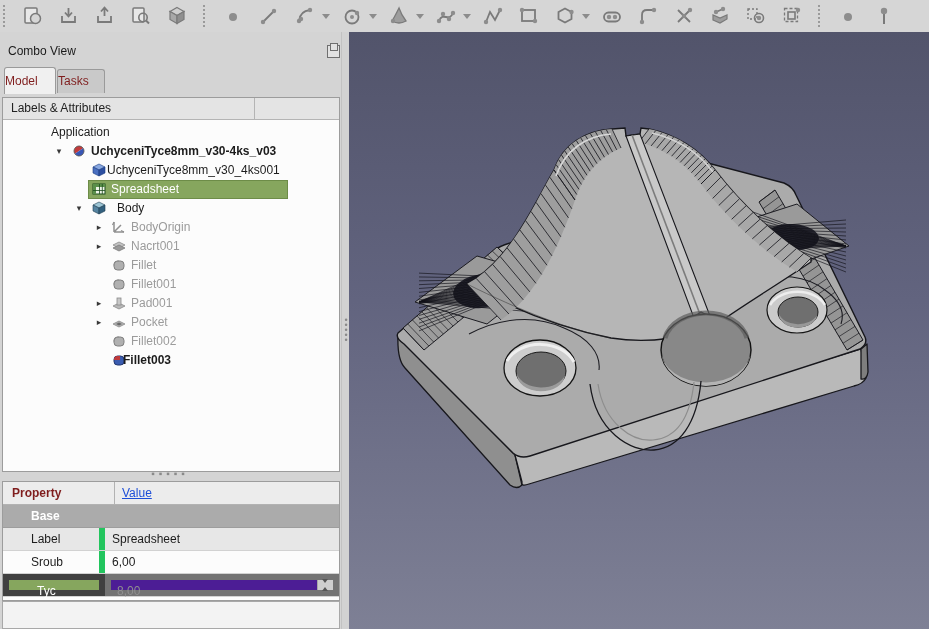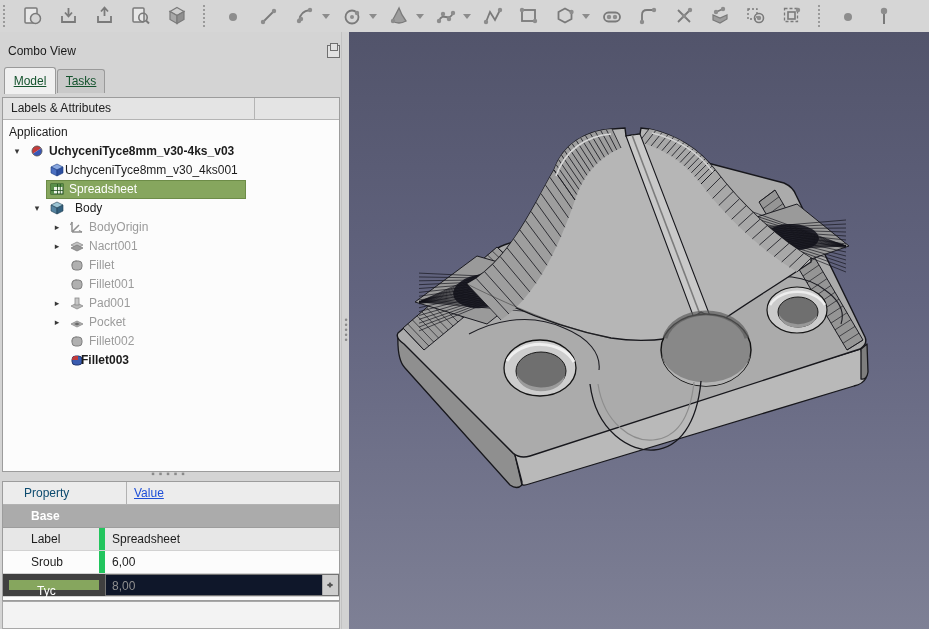--- a/index.html
+++ b/index.html
@@ -16,53 +16,53 @@
   .tb-btn{width:26px;height:26px;margin:0 5px;display:flex;align-items:center;justify-content:center;border-radius:3px;}
   .tb-btn svg{width:24px;height:24px;}
   .tb-dd{width:10px;height:26px;margin:0 3px 0 -2px;display:flex;align-items:center;justify-content:center;}
   .tb-dd:after{content:"";border:4px solid transparent;border-top:5px solid #8c8c8c;margin-top:4px;}
 
   
   #combo{left:0;top:32px;width:341px;height:597px;background:#d4d4d4;}
   #combo-title{left:8px;top:12px;color:#1a1a1a;}
   #float-btn{left:327px;top:13px;width:11px;height:11px;border:1px solid #6f6f6f;background:#e2e2e2;}
   #float-btn:after{content:"";position:absolute;left:2px;top:-3px;width:6px;height:6px;border:1px solid #6f6f6f;background:#e2e2e2;}
-  .tab{position:absolute;top:37px;height:23px;line-height:23px;text-align:center;
-       background:#c9c9c9;border:1px solid #9a9a9a;border-bottom:none;border-radius:3px 3px 0 0;color:#14532d;text-decoration:underline;}
+  .tab{position:absolute;top:37px;height:23px;line-height:23px;text-align:left;
+       background:#c9c9c9;border:1px solid #9a9a9a;border-bottom:none;border-radius:3px 3px 0 0;color:#7f1d1d;}
   .tab.active{background:#f0f0f0;top:35px;height:26px;line-height:26px;z-index:2;}
   #tab-model{left:4px;width:50px;}
   #tab-tasks{left:57px;width:46px;}
 
   #tree-frame{left:2px;top:65px;width:336px;height:373px;background:#fcfcfc;border:1px solid #9c9c9c;}
   #tree-header{height:21px;background:#e4e4e4;border-bottom:1px solid #b4b4b4;display:flex;}
   #tree-header .cell1{width:243px;border-right:1px solid #b4b4b4;padding-left:8px;line-height:21px;color:#222;}
   #tree-body{position:relative;padding-top:3px;}
-  .trow{position:relative;height:19px;line-height:19px;white-space:nowrap;}
+  .trow{position:relative;height:19px;line-height:19px;white-space:nowrap;margin-left:42px;}
   .trow .exp{position:absolute;top:0;width:12px;text-align:center;color:#383838;font-size:9px;}
   .trow .ticon{position:absolute;top:1px;width:16px;height:16px;}
   .trow .tlabel{position:absolute;top:0;}
   .trow .selbar{position:absolute;left:0;top:0;height:19px;background:#86a65e;border:1px solid #6d8c48;box-sizing:border-box;}
   .dim{color:#9b9b9b;}
   .bold{font-weight:bold;}
 
   #h-split{left:2px;top:438px;width:336px;height:10px;text-align:center;color:#8a8a8a;
            font-size:10px;line-height:8px;letter-spacing:4px;}
 
   #prop-frame{left:2px;top:449px;width:336px;height:118px;background:#fcfcfc;border:1px solid #9c9c9c;overflow:hidden;}
   #prop-header{height:22px;background:#ececec;border-bottom:1px solid #b2b2b2;display:flex;}
-  #prop-header .cell1{width:102px;border-right:1px solid #b2b2b2;padding-left:21px;line-height:22px;color:#0c4a6e;}
+  #prop-header .cell1{width:102px;border-right:1px solid #b2b2b2;padding-left:9px;line-height:22px;color:#7f1d1d;font-weight:bold;}
   #prop-header .cell2{padding-left:7px;line-height:22px;color:#1d4ed8;text-decoration:underline;}
   .prow{position:relative;height:22px;line-height:22px;border-bottom:1px solid #d2d2d2;display:flex;}
   .prow .pname{width:102px;padding-left:28px;box-sizing:border-box;border-right:6px solid #22c55e;}
   .prow .pval{flex:1;padding-left:7px;position:relative;}
   .prow.group{background:#ababab;color:#fff;font-weight:bold;border-bottom:1px solid #9d9d9d;}
   .prow.group .pname{border-right:none;}
   .prow.alt{background:#e7e7e7;}
   .prow.sel .pname{background:#86a65e;color:#fff;border:6px solid #404040;box-sizing:border-box;}
-  .spinbox{position:absolute;left:0;top:0;right:0;bottom:0;background:#0f172a;border:1px solid #737373;color:#8f8f8f;padding-left:6px;}
+  .spinbox{position:absolute;left:0;top:0;right:0;bottom:0;background:#4c1d95;border:6px solid #737373;color:#8f8f8f;padding-left:6px;}
   .spinner{position:absolute;right:0;top:0;width:15px;height:100%;background:#cecece;border-left:1px solid #a8a8a8;}
   .spinner .up,.spinner .dn{position:absolute;left:4px;width:0;height:0;border:3px solid transparent;}
   .spinner .up{top:4px;border-bottom:4px solid #555;}
   .spinner .dn{bottom:4px;border-top:4px solid #555;}
 
   #bottom-frame{left:2px;top:569px;width:336px;height:26px;background:#f3f3f3;border:1px solid #a8a8a8;}
 
   
   #v-split{left:341px;top:32px;width:8px;height:597px;background:#d2d2d2;border-left:1px solid #c2c2c2;
            display:flex;flex-direction:column;align-items:center;justify-content:center;color:#8a8a8a;font-size:9px;line-height:5px;}

